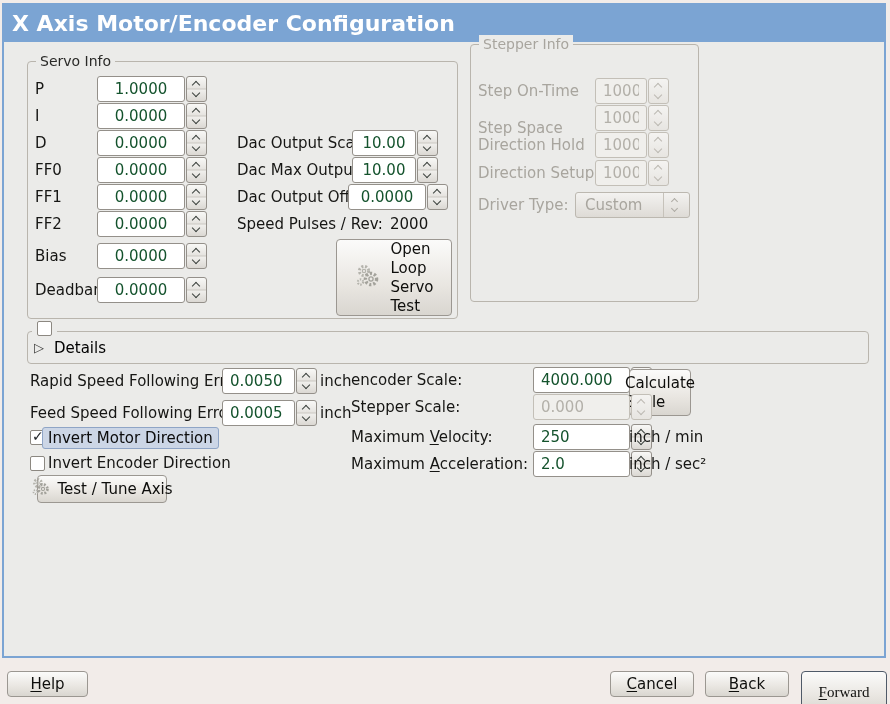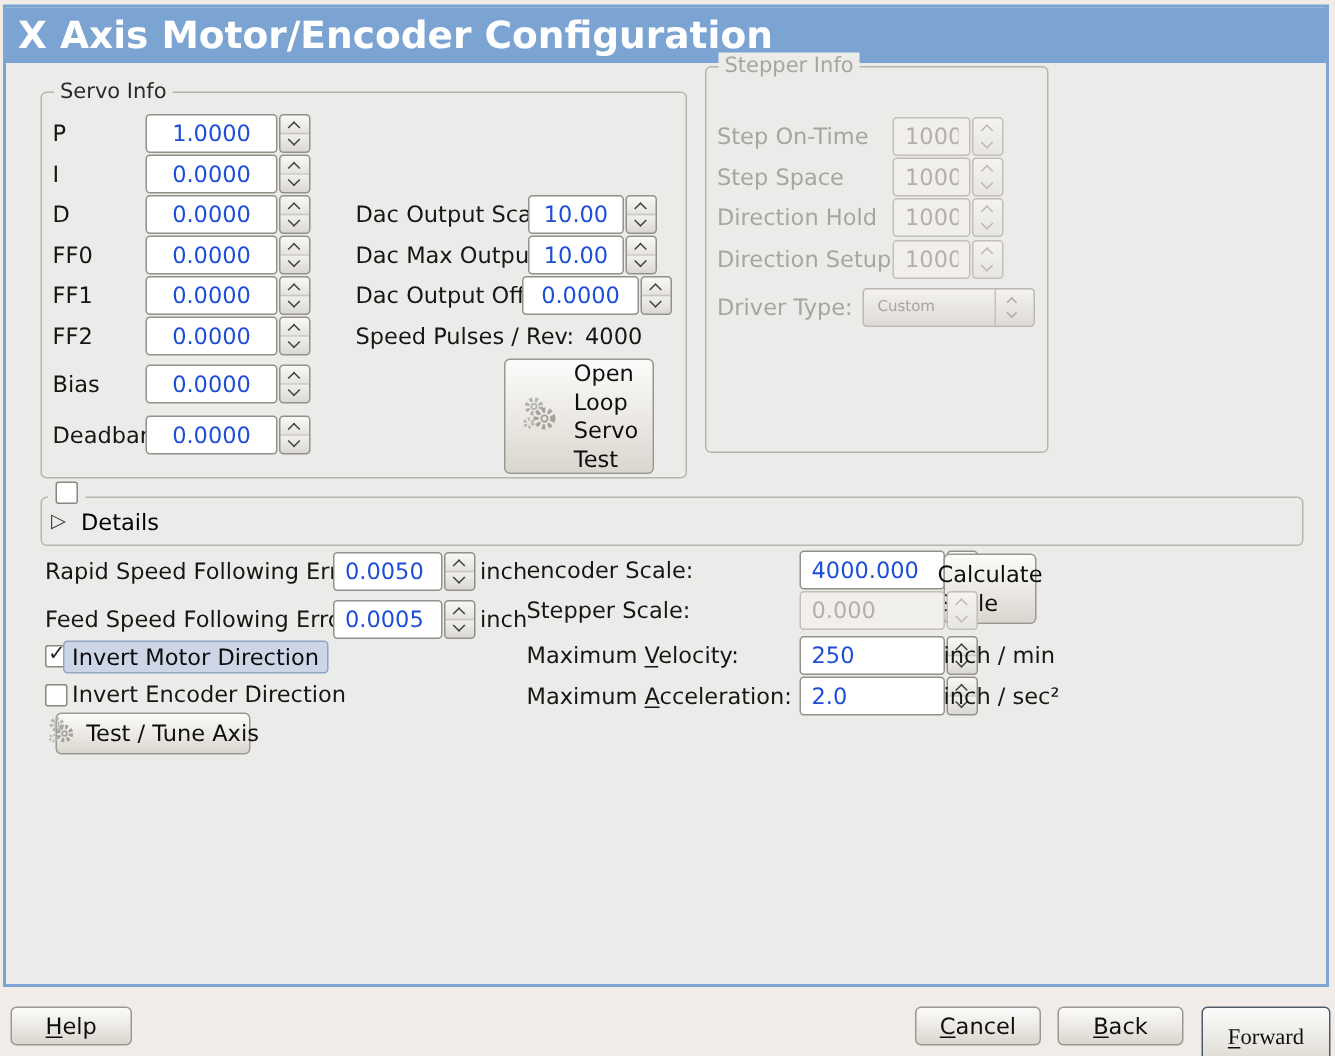--- a/index.html
+++ b/index.html
@@ -8,32 +8,32 @@
     background:#f2ece9;
     font-family:"DejaVu Sans","Liberation Sans",sans-serif;
     overflow:hidden;
   }
   .content-box{
     position:absolute;left:2px;top:3px;width:880px;height:651px;
     border:2px solid #7ba4d3;background:#ebebe9;
   }
   .titlebar{
     position:absolute;left:4px;top:5px;width:882px;height:37px;
-    background:#7ba4d3;color:#ffffff;font-size:25px;font-weight:bold;
+    background:#7ba4d3;color:#ffffff;font-size:22px;font-weight:bold;
     line-height:37px;padding-left:8px;box-sizing:border-box;
   }
   .abs{position:absolute;}
   .lbl{font-size:15px;color:#161614;line-height:26px;white-space:nowrap;}
   .dislbl{color:#a8a59e !important;}
   .frame{position:absolute;border:1px solid #b9b5ad;border-radius:4px;}
   .frame-cap{position:absolute;top:-10px;left:8px;background:#ebebe9;padding:0 4px;font-size:14px;line-height:18px;white-space:nowrap;color:#2a2a28;}
   .frame-hdr{position:absolute;top:-11px;left:4px;background:#ebebe9;padding:0 5px;display:flex;align-items:center;gap:8px;}
   .entry{
     box-sizing:border-box;height:26px;background:#fff;border:1px solid #94908a;
-    border-radius:3px;font-size:15px;line-height:24px;padding:0 7px;color:#1d4ed8;
+    border-radius:3px;font-size:15px;line-height:24px;padding:0 7px;color:#14532d;
     font-family:"DejaVu Sans","Liberation Sans",sans-serif;outline:none;
   }
   .center{text-align:center;}
   .spinbox{display:flex;}
   .w88{width:88px;} .w64{width:64px;} .w78{width:78px;} .w52{width:52px;} .w73{width:73px;} .w97{width:97px;margin-left:28px;}
   .spin{
     width:21px;height:26px;margin-left:1px;border:1px solid #94908a;border-radius:3px;
     box-sizing:border-box;position:relative;display:inline-block;
     background:linear-gradient(to bottom,#f8f8f6 0%,#e6e4e0 46%,#c9c6c0 50%,#f0efec 54%,#dbd8d3 100%);
   }
@@ -51,21 +51,21 @@
     box-sizing:border-box;border:1px solid #9b9791;border-radius:4px;color:#0e0e0c;
     background:linear-gradient(to bottom,#fbfbfa,#e9e6e1 60%,#d9d6d0);
     display:flex;align-items:center;justify-content:center;font-size:15px;white-space:nowrap;
   }
   .btn.focus{border:1px solid #4f5a68;}
   .u{text-decoration:underline;text-underline-offset:2px;}
   .pre{white-space:pre-line;}
   .combo{border:1px solid #bcb8b0;border-radius:3px;
     background:linear-gradient(to bottom,#f3f2f0,#dedbd6);
     display:flex;align-items:stretch;box-sizing:border-box;}
-  .combo-text{flex:1;padding-left:9px;font-size:10px;line-height:24px;}
+  .combo-text{flex:1;padding-left:9px;font-size:15px;line-height:24px;}
   .combo-btn{width:25px;border-left:1px solid #c6c2ba;position:relative;}
   .combo-btn::before{content:"";position:absolute;left:8px;top:6px;width:4px;height:4px;
     border-left:1.4px solid #aeaba4;border-top:1.4px solid #aeaba4;transform:rotate(45deg);}
   .combo-btn::after{content:"";position:absolute;left:8px;bottom:6px;width:4px;height:4px;
     border-left:1.4px solid #aeaba4;border-top:1.4px solid #aeaba4;transform:rotate(225deg);}
   .expander-tri{font-size:13px;color:#3a3a38;line-height:16px;}
   .gear{display:inline-block;}
 </style>
 </head>
 <body>
@@ -138,23 +138,23 @@
     <span class="spin"></span>
   </div>
 
   <div class="abs lbl" style="left:237px;top:184px">Dac Output Offset:</div>
   <div class="abs spinbox" style="left:348px;top:184px">
     <input class="entry center w78" value="0.0000" style="">
     <span class="spin"></span>
   </div>
 
   <div class="abs lbl" style="left:237px;top:211px">Speed Pulses / Rev:</div>
-  <div class="abs lbl" style="left:390px;top:211px">4000</div>
-
-  <div class="abs btn" style="left:336px;top:239px;width:100px;height:77px;gap:8px;">
+  <div class="abs lbl" style="left:390px;top:211px">2000</div>
+
+  <div class="abs btn" style="left:336px;top:239px;width:116px;height:77px;gap:8px;">
     <span class="gear">
       <svg width="28" height="28" viewBox="0 0 28 28">
         <g fill="none">
           <circle cx="9" cy="9" r="4.6" stroke="#b4b3ac" stroke-width="3" stroke-dasharray="2 1.7"></circle>
           <circle cx="9" cy="9" r="1.7" stroke="#b4b3ac" stroke-width="1.2"></circle>
           <circle cx="16" cy="17" r="5.6" stroke="#a3a29b" stroke-width="3.4" stroke-dasharray="2.2 1.9"></circle>
           <circle cx="16" cy="17" r="2.1" stroke="#a3a29b" stroke-width="1.3"></circle>
           <circle cx="5.5" cy="20" r="2.6" stroke="#b4b3ac" stroke-width="2.2" stroke-dasharray="1.5 1.3"></circle>
         </g>
       </svg>
@@ -168,21 +168,21 @@
   <div class="frame" style="left:470px;top:44px;width:227px;height:256px;">
     <span class="frame-cap dislbl">Stepper Info</span>
   </div>
 
   <div class="abs lbl dislbl" style="left:478px;top:78px">Step On-Time</div>
   <div class="abs spinbox" style="left:595px;top:78px">
     <input class="entry dis w52" disabled="" value="1000" style="">
     <span class="spin dis"></span>
   </div>
 
-  <div class="abs lbl dislbl" style="left:478px;top:105px">Step Space</div>
+  <div class="abs lbl dislbl" style="left:478px;top:115px">Step Space</div>
   <div class="abs spinbox" style="left:595px;top:105px">
     <input class="entry dis w52" disabled="" value="1000" style="">
     <span class="spin dis"></span>
   </div>
 
   <div class="abs lbl dislbl" style="left:478px;top:132px">Direction Hold</div>
   <div class="abs spinbox" style="left:595px;top:132px">
     <input class="entry dis w52" disabled="" value="1000" style="">
     <span class="spin dis"></span>
   </div>

